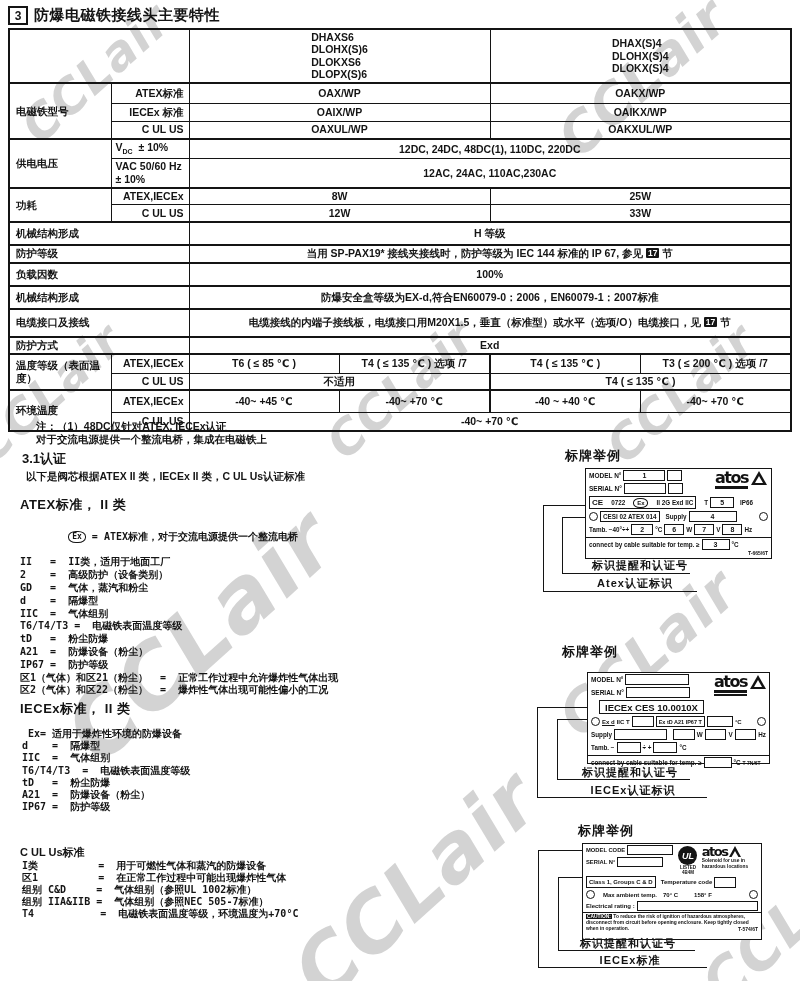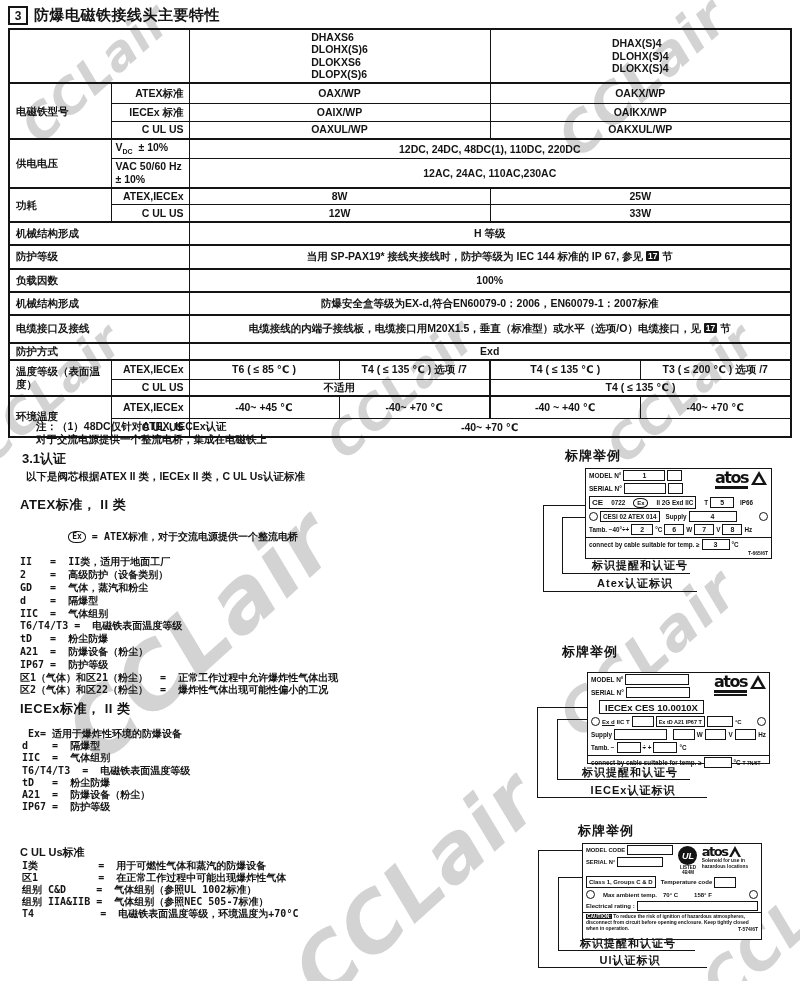--- a/index.html
+++ b/index.html
@@ -140,21 +140,21 @@
     </tr>
     <tr style="height:17px">
       <td class="sub">C UL US</td>
       <td colspan="2">12W</td>
       <td colspan="2">33W</td>
     </tr>
     <tr class="g" style="height:23px">
       <td class="lab" colspan="2">机械结构形成</td>
       <td colspan="4">H 等级</td>
     </tr>
-    <tr class="g" style="height:24px">
+    <tr class="g" style="height:18px">
       <td class="lab" colspan="2">防护等级</td>
       <td colspan="4">
         <span>当用 SP-PAX19* 接线夹接线时，防护等级为 IEC 144 标准的 IP 67, 参见</span>
         <span class="refbox">17</span>
         <span>节</span>
       </td>
     </tr>
     <tr class="g" style="height:23px">
       <td class="lab" colspan="2">负载因数</td>
       <td colspan="4">100%</td>
@@ -439,20 +439,20 @@
     </div>
     <div class="caution">
       <span class="cautlabel">CAUTION:</span>
       <span>To reduce the risk of ignition of hazardous atmospheres, disconnect from circuit before opening enclosure. Keep tightly closed when in operation.</span>
       <span class="tinycode" style="float:right;">T-574/6T</span>
     </div>
   </div>
 
   <div class="cap" style="left:563px;top:936px;width:130px;">标识提醒和认证号</div>
   <div class="line" style="left:558px;top:950px;width:137px;height:1px;"></div>
-  <div class="cap" style="left:570px;top:953px;width:120px;">Ul认证标识</div>
+  <div class="cap" style="left:570px;top:953px;width:120px;">IECEx标准</div>
   <div class="line" style="left:538px;top:967px;width:169px;height:1px;"></div>
   <div class="line" style="left:558px;top:877px;width:24px;height:1px;"></div>
   <div class="line" style="left:558px;top:877px;width:1px;height:74px;"></div>
   <div class="line" style="left:538px;top:850px;width:44px;height:1px;"></div>
   <div class="line" style="left:538px;top:850px;width:1px;height:118px;"></div>
 
 </div>
 
 </body></html>

